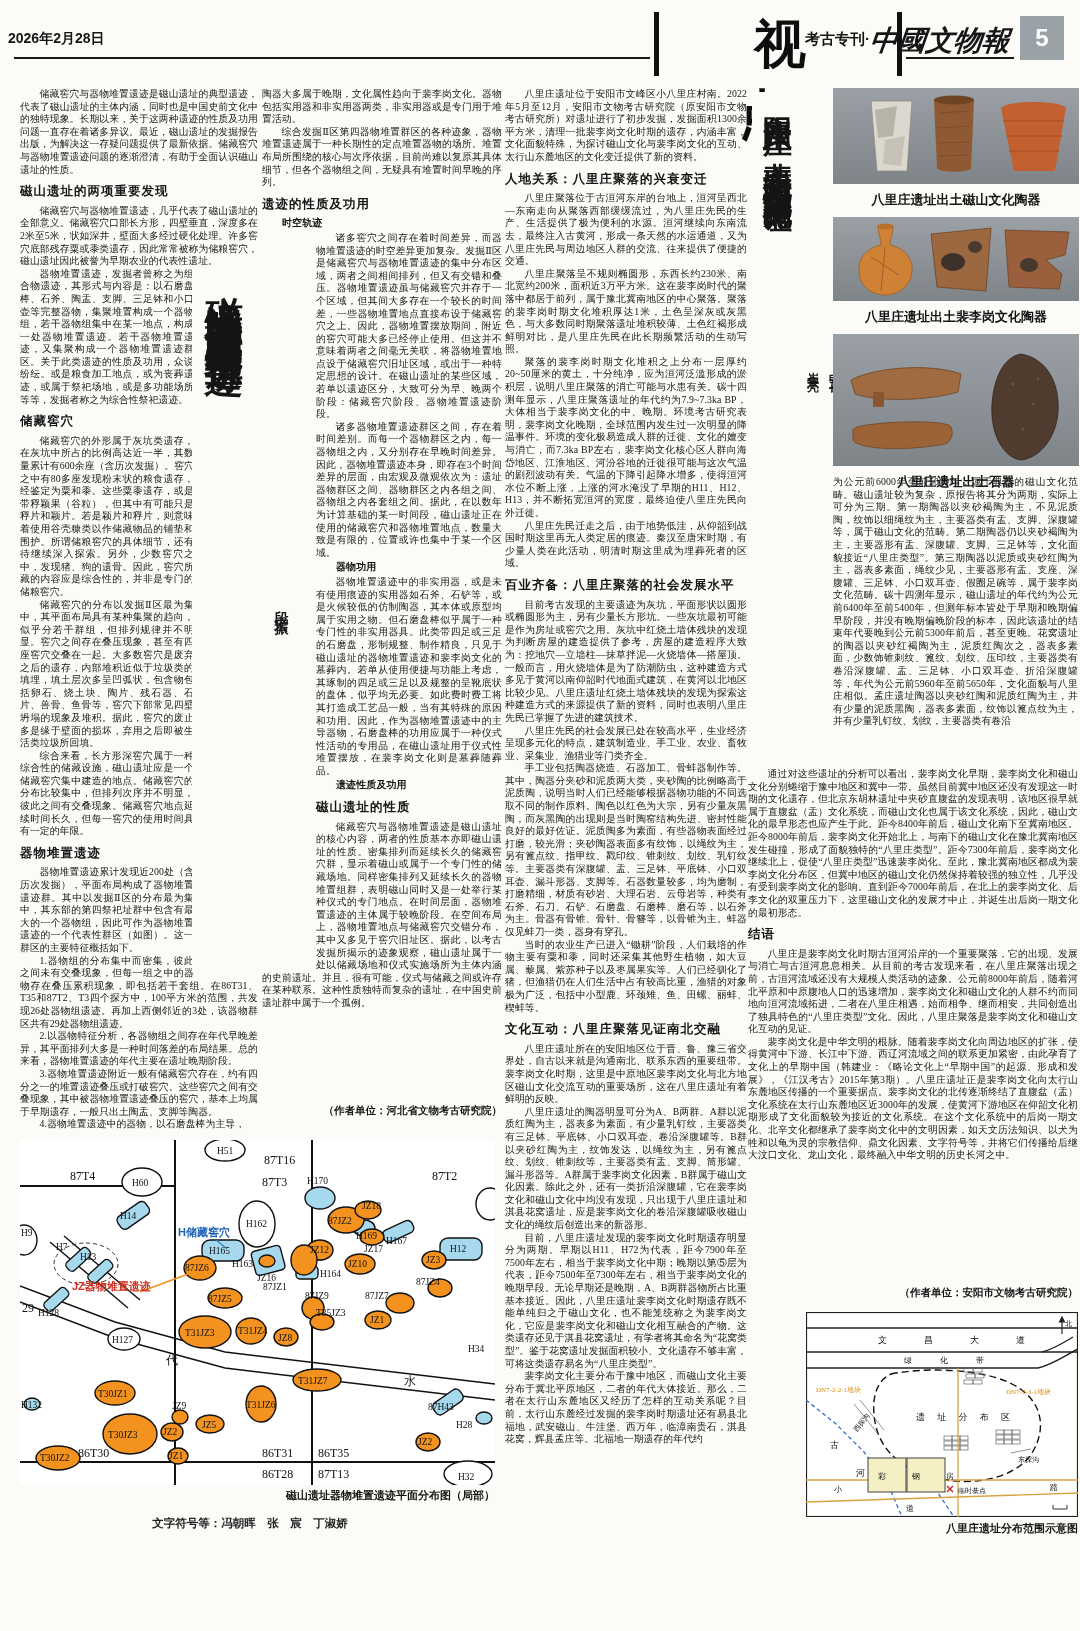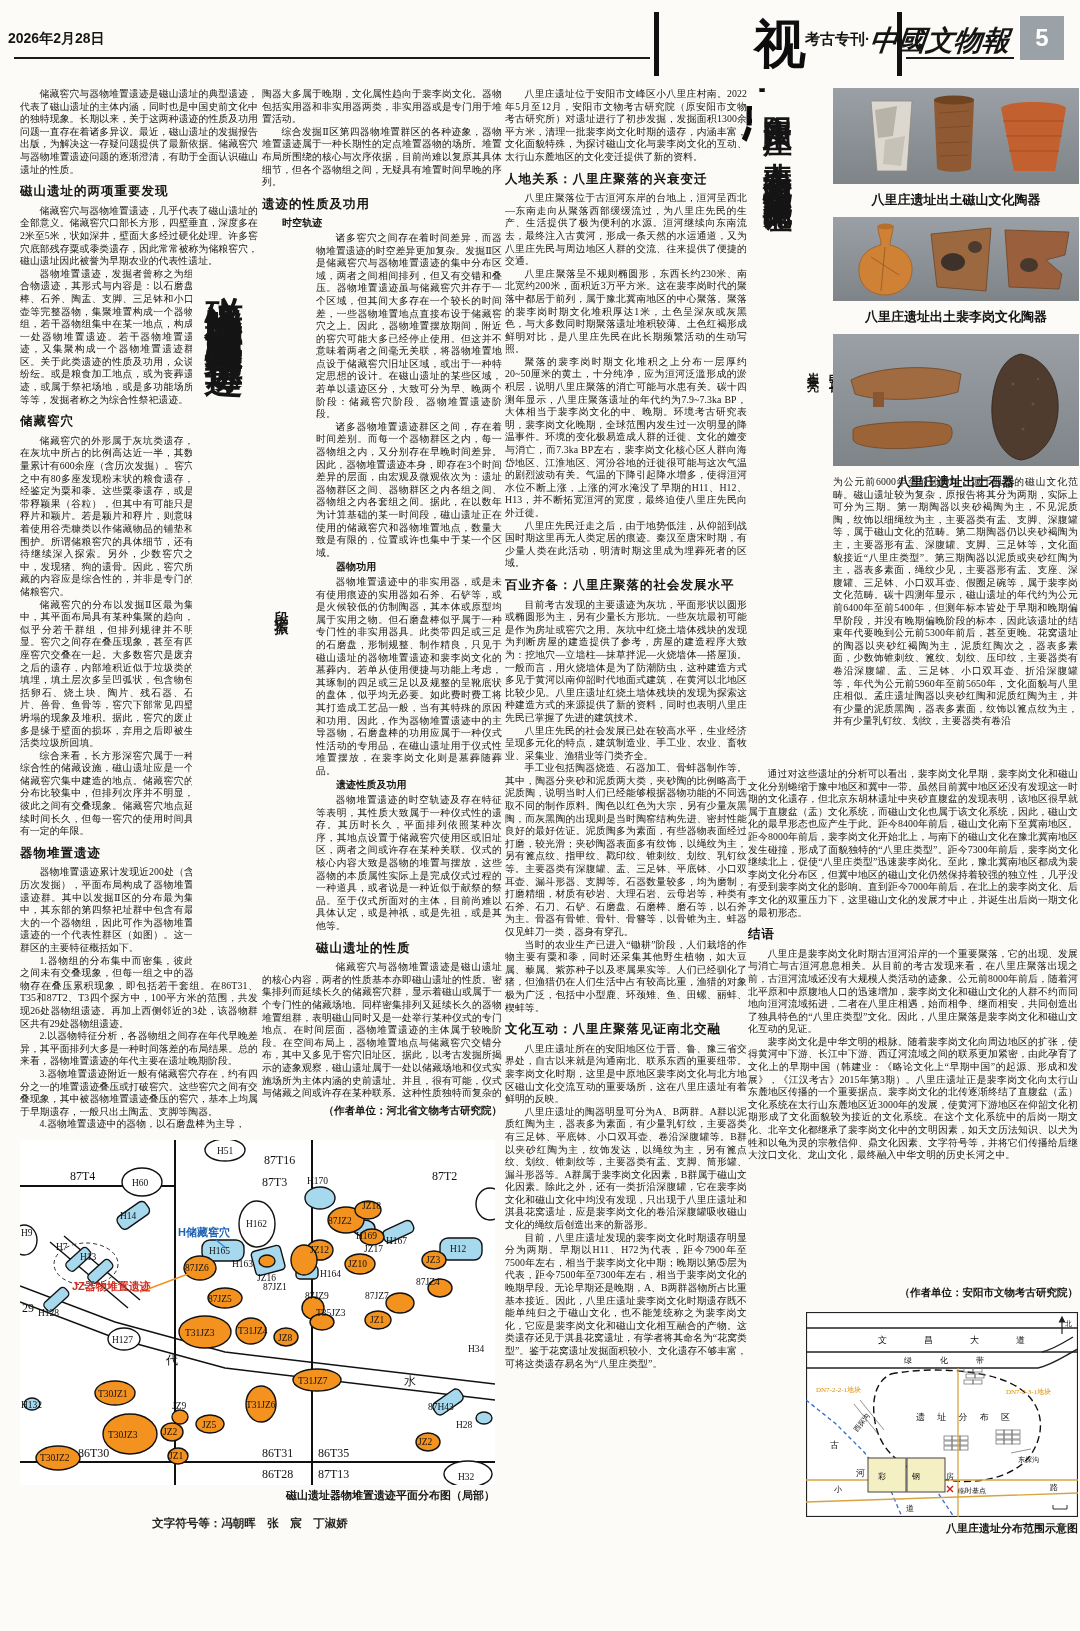--- a/index.html
+++ b/index.html
@@ -82,21 +82,20 @@
     <p class="blk-pc">陶器大多属于晚期，文化属性趋向于裴李岗文化。器物包括实用器和非实用器两类，非实用器或是专门用于堆置活动。</p>
     <p class="blk-p">综合发掘Ⅱ区第四器物堆置群区的各种迹象，器物堆置遗迹属于一种长期性的定点堆置器物的场所。堆置布局所围绕的核心与次序依据，目前尚难以复原其具体细节，但各个器物组之间，无疑具有堆置时间早晚的序列。</p>
     <h3 class="blk-h">遗迹的性质及功用</h3>
     <h4 class="blk-h2">时空轨迹</h4>
     <div style="float: left; width: 54px; height: 730px;"></div>
     <p class="blk-p">诸多窖穴之间存在着时间差异，而器物堆置遗迹的时空差异更加复杂。发掘Ⅱ区是储藏窖穴与器物堆置遗迹的集中分布区域，两者之间相间排列，但又有交错和叠压。器物堆置遗迹虽与储藏窖穴并存于一个区域，但其间大多存在一个较长的时间差，一些器物堆置地点直接布设于储藏窖穴之上。因此，器物堆置摆放期间，附近的窖穴可能大多已经停止使用。但这并不意味着两者之间毫无关联，将器物堆置地点设于储藏窖穴旧址区域，或出于一种特定思想的设计。在磁山遗址的某些区域，若单以遗迹区分，大致可分为早、晚两个阶段：储藏窖穴阶段、器物堆置遗迹阶段。</p>
     <p class="blk-p">诸多器物堆置遗迹群区之间，存在着时间差别。而每一个器物群区之内，每一器物组之内，又分别存在早晚时间差异。因此，器物堆置遗迹本身，即存在3个时间差异的层面，由宏观及微观依次为：遗址器物群区之间、器物群区之内各组之间、器物组之内各套组之间。据此，在以数年为计算基础的某一时间段，磁山遗址正在使用的储藏窖穴和器物堆置地点，数量大致是有限的，位置或许也集中于某一个区域。</p>
     <h4 class="blk-h2">器物功用</h4>
     <p class="blk-p">器物堆置遗迹中的非实用器，或是未有使用痕迹的实用器如石斧、石铲等，或是火候较低的仿制陶器，其本体或原型均属于实用之物。但石磨盘棒似乎属于一种专门性的非实用器具。此类带四足或三足的石磨盘，形制规整、制作精良，只见于磁山遗址的器物堆置遗迹和裴李岗文化的墓葬内。若单从使用便捷与功能上考虑，其琢制的四足或三足以及规整的呈靴底状的盘体，似乎均无必要。如此费时费工将其打造成工艺品一般，当有其特殊的原因和功用。因此，作为器物堆置遗迹中的主导器物，石磨盘棒的功用应属于一种仪式性活动的专用品，在磁山遗址用于仪式性堆置摆放，在裴李岗文化则是墓葬随葬品。</p>
     <h4 class="blk-h2">遗迹性质及功用</h4>
-    <p class="blk-p">器物堆置遗迹的时空轨迹及存在特征等表明，其性质大致属于一种仪式性的遗存。其历时长久，平面排列依照某种次序，其地点设置于储藏窖穴使用区或旧址区，两者之间或许存在某种关联。仪式的核心内容大致是器物的堆置与摆放，这些器物的本质属性实际上是完成仪式过程的一种道具，或者说是一种近似于献祭的祭品。至于仪式所面对的主体，目前尚难以具体认定，或是神祇，或是先祖，或是其他等。</p>
     <h3 class="blk-h">磁山遗址的性质</h3>
     <p class="blk-p">储藏窖穴与器物堆置遗迹是磁山遗址的核心内容，两者的性质基本亦即磁山遗址的性质。密集排列而延续长久的储藏窖穴群，显示着磁山或属于一个专门性的储藏场地。同样密集排列又延续长久的器物堆置组群，表明磁山同时又是一处举行某种仪式的专门地点。在时间层面，器物堆置遗迹的主体属于较晚阶段。在空间布局上，器物堆置地点与储藏窖穴交错分布，其中又多见于窖穴旧址区。据此，以考古发掘所揭示的迹象观察，磁山遗址属于一处以储藏场地和仪式实施场所为主体内涵的史前遗址。并且，很有可能，仪式与储藏之间或许存在某种联系。这种性质独特而复杂的遗址，在中国史前遗址群中属于一个孤例。</p>
   </div>
 <div class="abs sig" style="left:262px;top:1104px;width:240px">（作者单位：河北省文物考古研究院）</div>
 
 <div class="abs col a2" style="left:505px;top:88px;width:242px;height:1420px">
     <p class="blk-p">八里庄遗址位于安阳市文峰区小八里庄村南。2022年5月至12月，安阳市文物考古研究院（原安阳市文物考古研究所）对遗址进行了初步发掘，发掘面积1300余平方米，清理一批裴李岗文化时期的遗存，内涵丰富，文化面貌特殊，为探讨磁山文化与裴李岗文化的互动、太行山东麓地区的文化变迁提供了新的资料。</p>
     <h3 class="blk-h">人地关系：八里庄聚落的兴衰变迁</h3>
     <p class="blk-p">八里庄聚落位于古洹河东岸的台地上，洹河呈西北—东南走向从聚落西部缓缓流过，为八里庄先民的生产、生活提供了极为便利的水源。洹河继续向东南流去，最终注入古黄河，形成一条天然的水运通道，又为八里庄先民与周边地区人群的交流、往来提供了便捷的交通。</p>
     <p class="blk-p">八里庄聚落呈不规则椭圆形，东西长约230米、南北宽约200米，面积近3万平方米。这在裴李岗时代的聚落中都居于前列，属于豫北冀南地区的中心聚落。聚落的裴李岗时期文化堆积厚达1米，土色呈深灰或灰黑色，与大多数同时期聚落遗址堆积较薄、土色红褐形成鲜明对比，是八里庄先民在此长期频繁活动的生动写照。</p>
@@ -104,20 +103,21 @@
     <p class="blk-p">八里庄先民迁走之后，由于地势低洼，从仰韶到战国时期这里再无人类定居的痕迹。秦汉至唐宋时期，有少量人类在此活动，明清时期这里成为埋葬死者的区域。</p>
     <h3 class="blk-h">百业齐备：八里庄聚落的社会发展水平</h3>
     <p class="blk-p">目前考古发现的主要遗迹为灰坑，平面形状以圆形或椭圆形为主，另有少量长方形坑。一些灰坑最初可能是作为房址或窖穴之用。灰坑中红烧土墙体残块的发现为判断房屋的建造提供了参考，房屋的建造程序大致为：挖地穴—立墙柱—抹草拌泥—火烧墙体—搭屋顶。一般而言，用火烧墙体是为了防潮防虫，这种建造方式多见于黄河以南仰韶时代地面式建筑，在黄河以北地区比较少见。八里庄遗址红烧土墙体残块的发现为探索这种建造方式的来源提供了新的资料，同时也表明八里庄先民已掌握了先进的建筑技术。</p>
     <p class="blk-p">八里庄先民的社会发展已处在较高水平，生业经济呈现多元化的特点，建筑制造业、手工业、农业、畜牧业、采集业、渔猎业等门类齐全。</p>
     <p class="blk-p">手工业包括陶器烧造、石器加工、骨蚌器制作等。其中，陶器分夹砂和泥质两大类，夹砂陶的比例略高于泥质陶，说明当时人们已经能够根据器物功能的不同选取不同的制作原料。陶色以红色为大宗，另有少量灰黑陶，而灰黑陶的出现则是当时陶窑结构先进、密封性能良好的最好佐证。泥质陶多为素面，有些器物表面经过打磨，较光滑；夹砂陶器表面多有纹饰，以绳纹为主，另有篦点纹、指甲纹、戳印纹、锥刺纹、划纹、乳钉纹等。主要器类有深腹罐、盂、三足钵、平底钵、小口双耳壶、漏斗形器、支脚等。石器数量较多，均为磨制，打磨精细，材质有砂岩、大理石岩、云母岩等，种类有石斧、石刀、石铲、石磨盘、石磨棒、磨石等，以石斧为主。骨器有骨锥、骨针、骨簪等，以骨锥为主。蚌器仅见蚌刀一类，器身有穿孔。</p>
     <p class="blk-p">当时的农业生产已进入“锄耕”阶段，人们栽培的作物主要有粟和黍，同时还采集其他野生植物，如大豆属、藜属、紫苏种子以及枣属果实等。人们已经驯化了猪，但渔猎仍在人们生活中占有较高比重，渔猎的对象极为广泛，包括中小型鹿、环颈雉、鱼、田螺、丽蚌、楔蚌等。</p>
     <h3 class="blk-h">文化互动：八里庄聚落见证南北交融</h3>
     <p class="blk-p">八里庄遗址所在的安阳地区位于晋、鲁、豫三省交界处，自古以来就是沟通南北、联系东西的重要纽带。裴李岗文化时期，这里是中原地区裴李岗文化与北方地区磁山文化交流互动的重要场所，这在八里庄遗址有着鲜明的反映。</p>
     <p class="blk-p">八里庄遗址的陶器明显可分为A、B两群。A群以泥质红陶为主，器表多为素面，有少量乳钉纹，主要器类有三足钵、平底钵、小口双耳壶、卷沿深腹罐等。B群以夹砂红陶为主，纹饰发达，以绳纹为主，另有篦点纹、划纹、锥刺纹等，主要器类有盂、支脚、筒形罐、漏斗形器等。A群属于裴李岗文化因素，B群属于磁山文化因素。除此之外，还有一类折沿深腹罐，它在裴李岗文化和磁山文化中均没有发现，只出现于八里庄遗址和淇县花窝遗址，应是裴李岗文化的卷沿深腹罐吸收磁山文化的绳纹后创造出来的新器形。</p>
     <p class="blk-p">目前，八里庄遗址发现的裴李岗文化时期遗存明显分为两期。早期以H11、H72为代表，距今7900年至7500年左右，相当于裴李岗文化中期；晚期以第⑤层为代表，距今7500年至7300年左右，相当于裴李岗文化的晚期早段。无论早期还是晚期，A、B两群器物所占比重基本接近。因此，八里庄遗址裴李岗文化时期遗存既不能单纯归之于磁山文化，也不能笼统称之为裴李岗文化，它应是裴李岗文化和磁山文化相互融合的产物。这类遗存还见于淇县花窝遗址，有学者将其命名为“花窝类型”。鉴于花窝遗址发掘面积较小、文化遗存不够丰富，可将这类遗存易名为“八里庄类型”。</p>
+    <p class="blk-p">裴李岗文化主要分布于豫中地区，而磁山文化主要分布于冀北平原地区，二者的年代大体接近。那么，二者在太行山东麓地区又经历了怎样的互动关系呢？目前，太行山东麓经过发掘的裴李岗时期遗址还有易县北福地，武安磁山、牛洼堡、西万年，临漳南贵石，淇县花窝，辉县孟庄等。北福地一期遗存的年代约</p>
   </div>
 <div class="abs vtext" id="vh2">安阳八里庄：裴李岗文化与磁山文化交融的见证</div>
 <div class="abs" id="author2">
   <span>崔宗亮</span>
   <span>申文喜</span>
 </div>
 
 <div class="abs" id="photos">
   <svg class="photo" width="246" height="96" viewBox="0 0 246 96">
     <defs>

